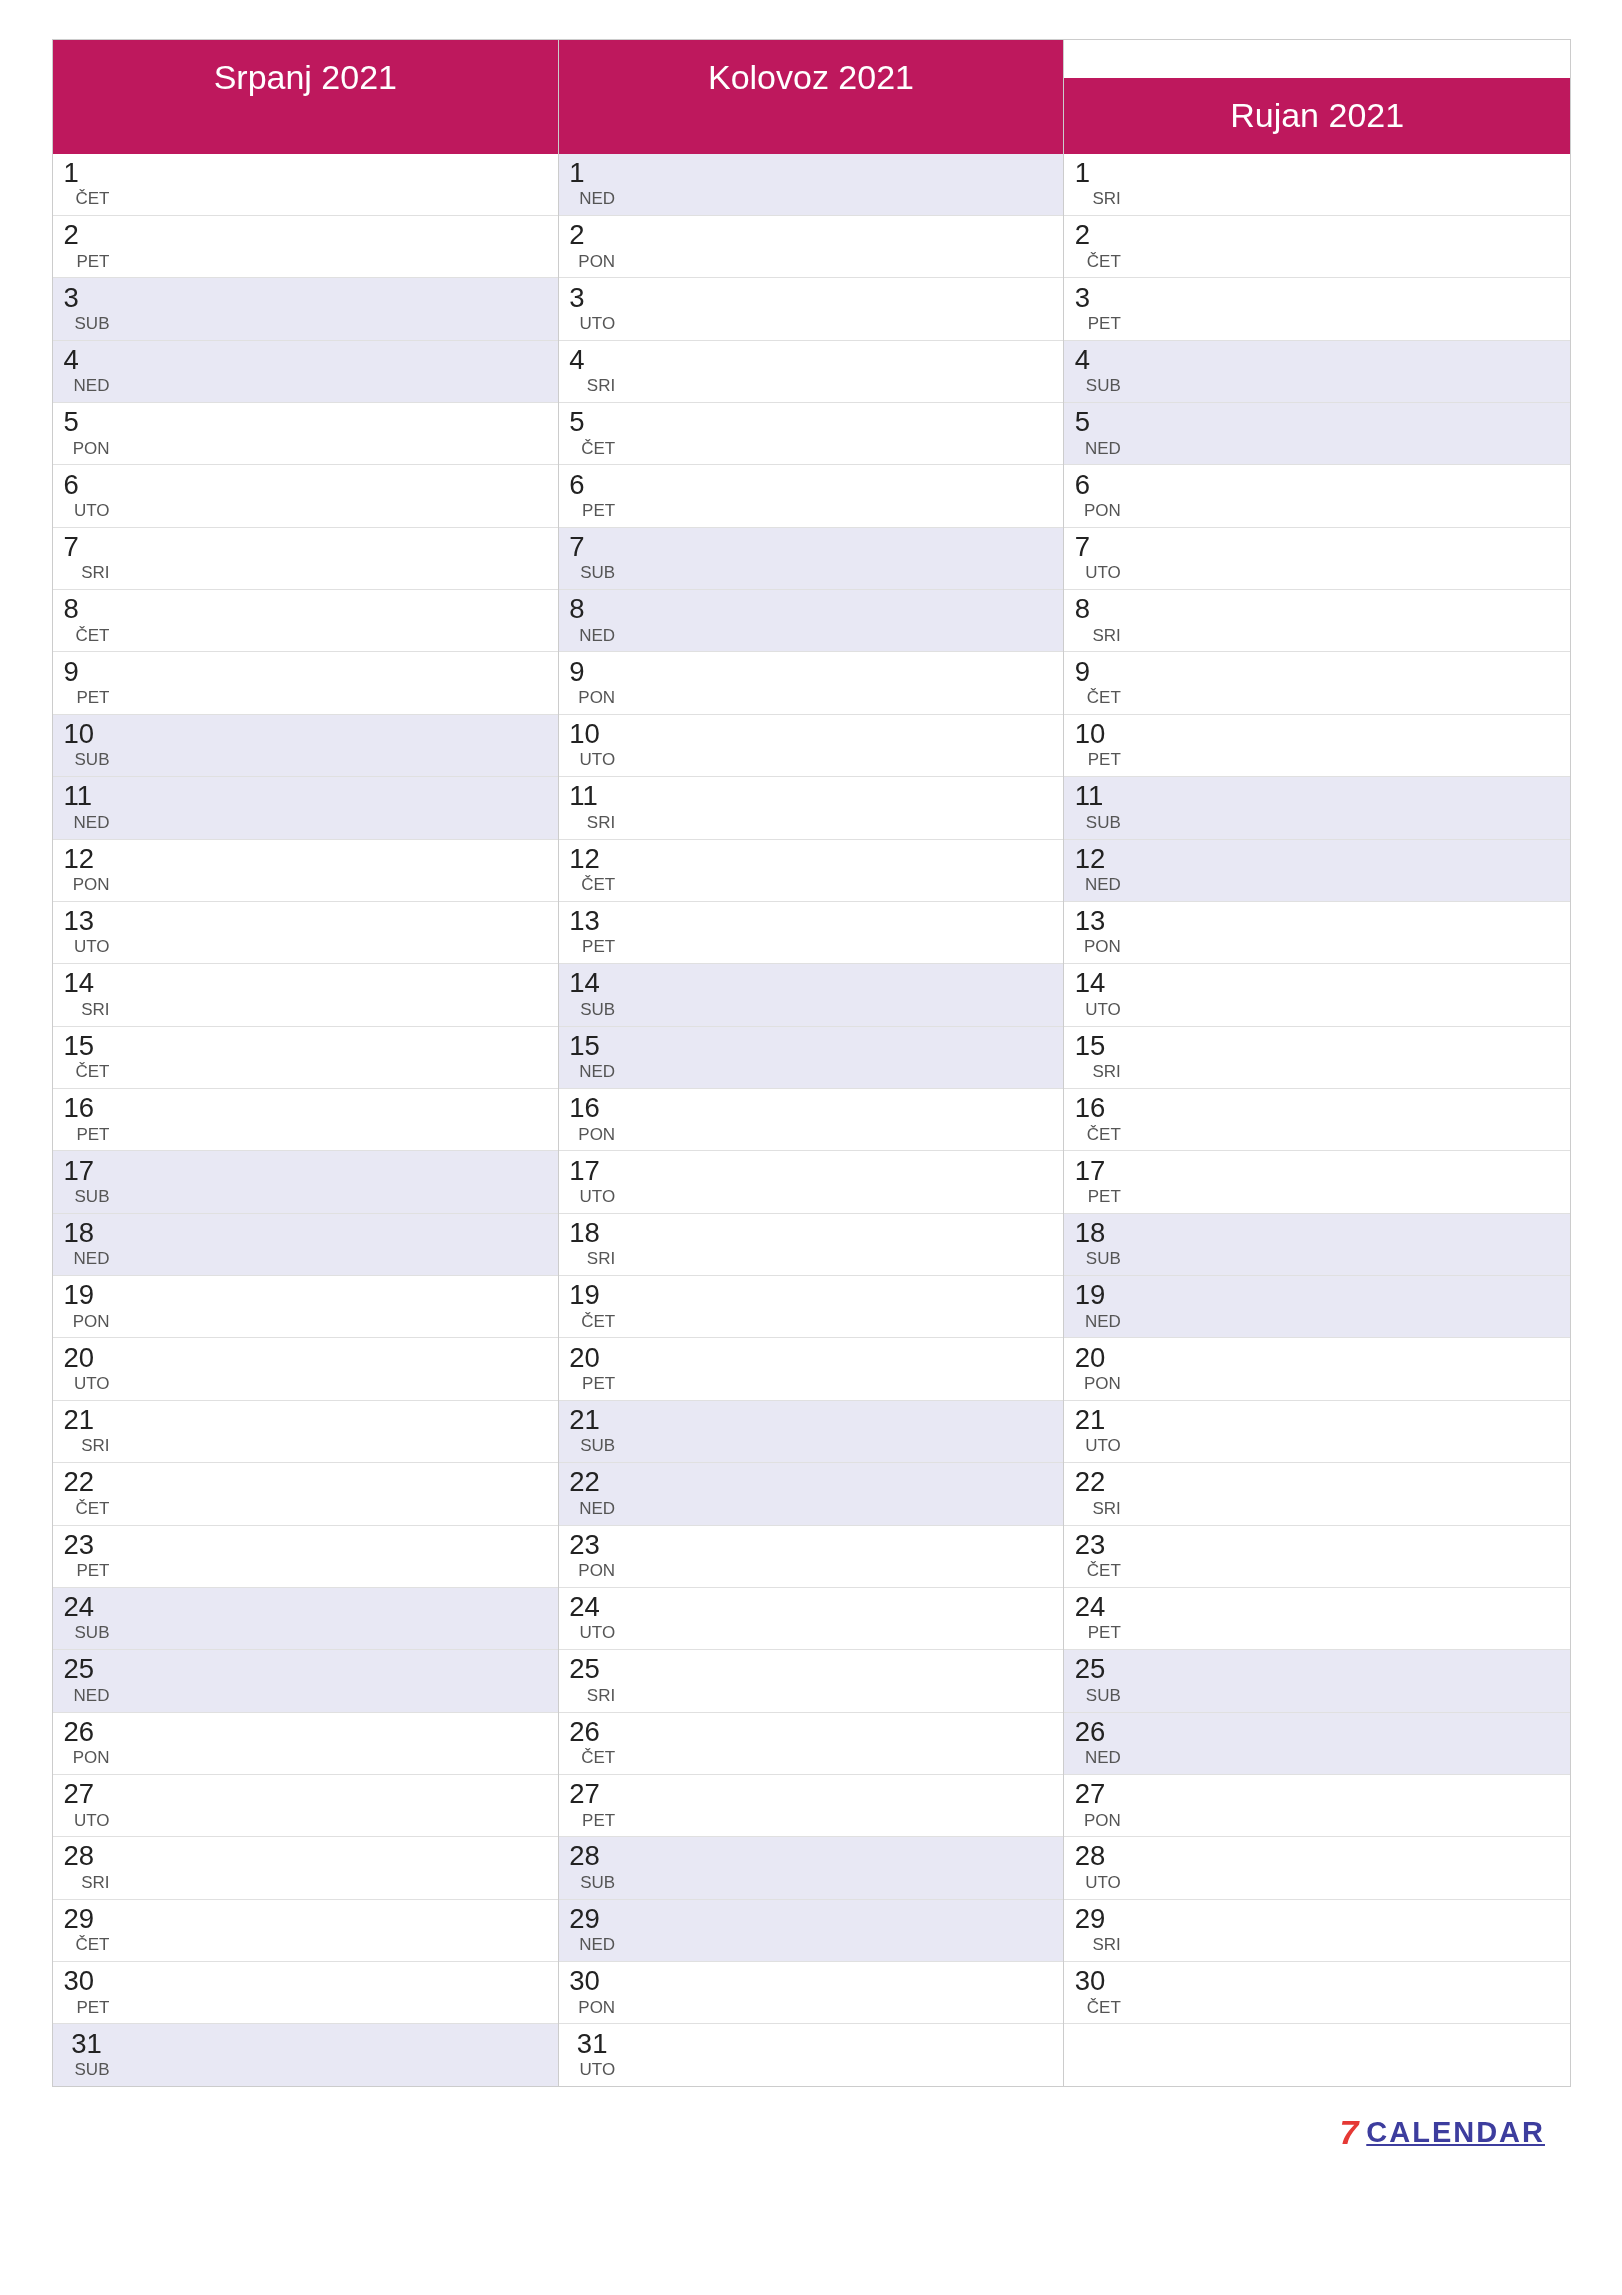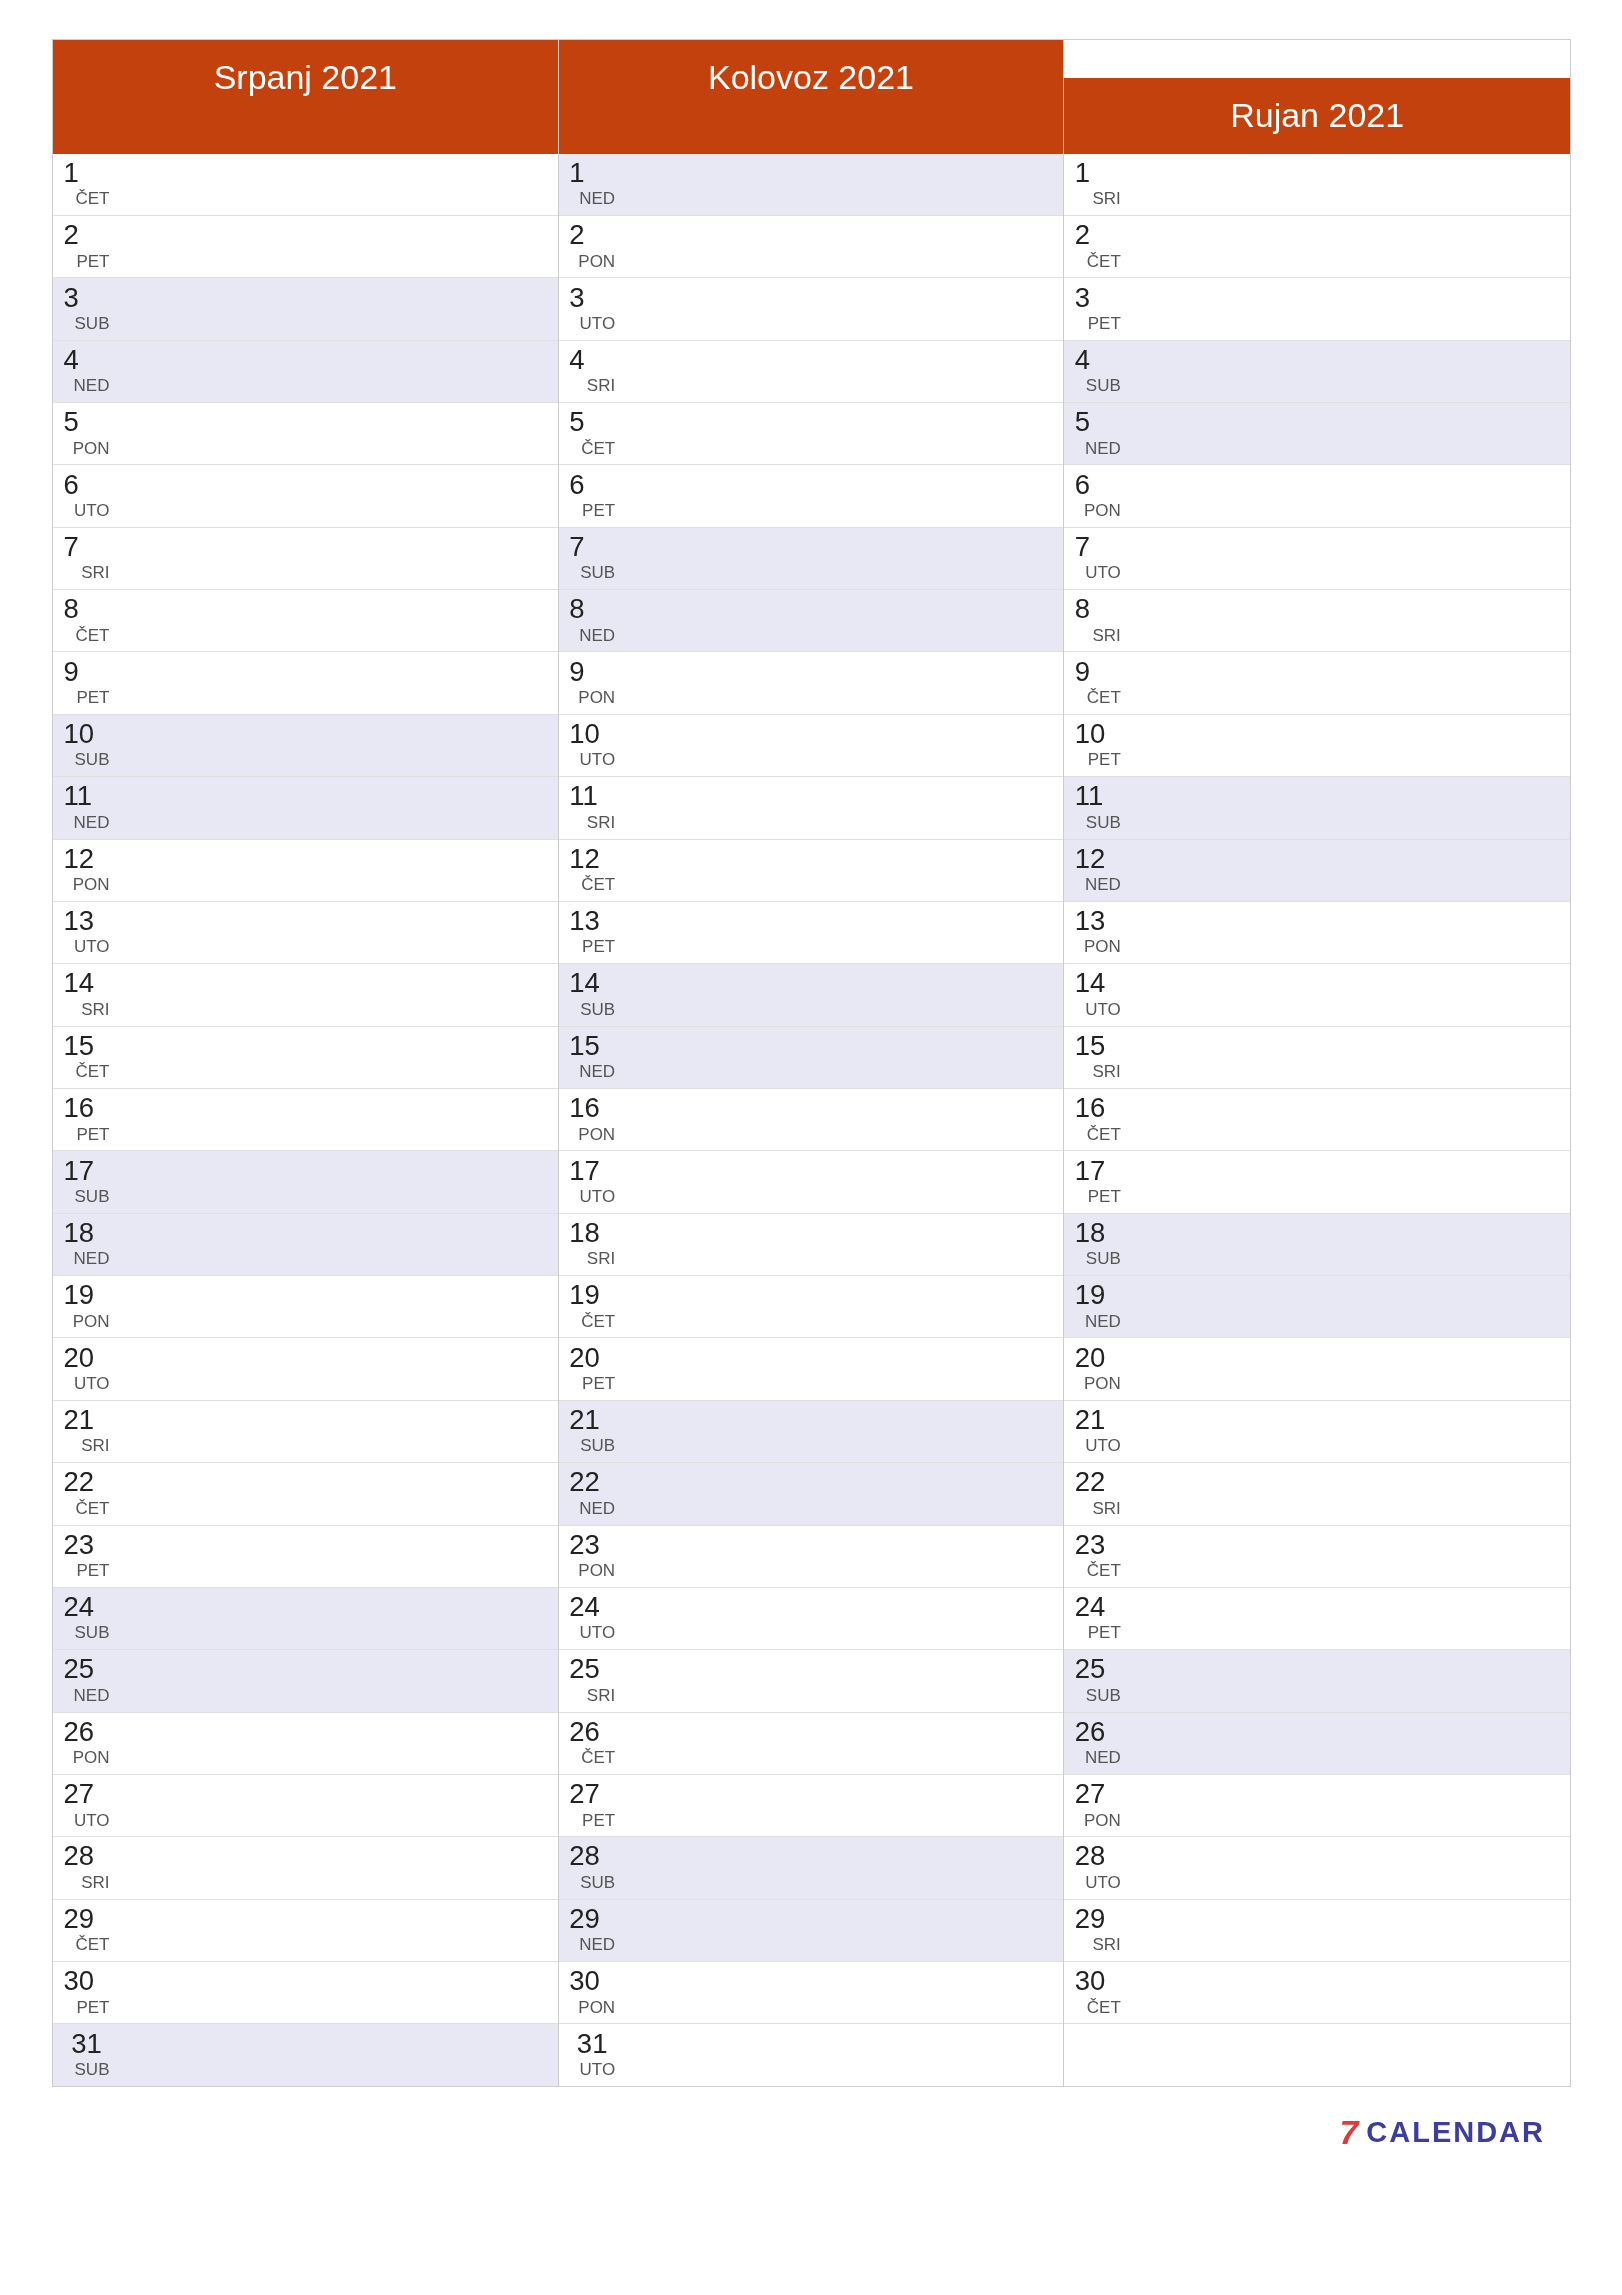--- a/index.html
+++ b/index.html
@@ -5,21 +5,21 @@
     * { margin: 0; padding: 0; box-sizing: border-box; }
     body {
       width: 1623px;
       min-height: 2295px;
       background: #fff;
       font-family: Arial, Helvetica, sans-serif;
       padding: 39px 52px;
     }
 
     .month-header {
-      background: #c2410c;
+      background: #be185d;
       color: #fff;
       text-align: center;
       font-size: 34px;
       padding: 18.3px 6.5px;
       border-right: 0.7px solid #ccc;
     }
     .month-header:last-child { border-right: none; margin-top: 38px; }
 
     .day-row {
       display: flex;
@@ -85,20 +85,21 @@
       font-weight: bold;
       margin-right: 7.9px;
       font-style: italic;
     }
 
     .logo-text {
       font-size: 29px;
       font-weight: bold;
       color: #3d3d9e;
       letter-spacing: 2px;
+      text-decoration: underline;
     }
 
     .header-wrap {
       display: grid;
       grid-template-columns: 1fr 1fr 1fr;
       border: 0.7px solid #ccc;
       border-bottom: none;
     }
   </style>
 </head>

